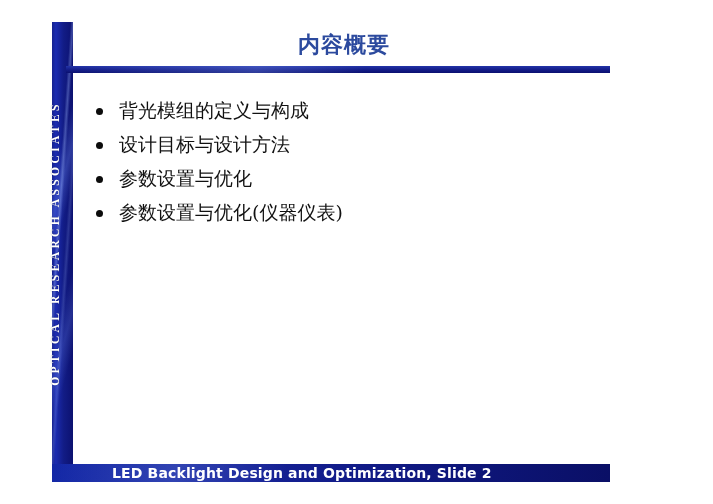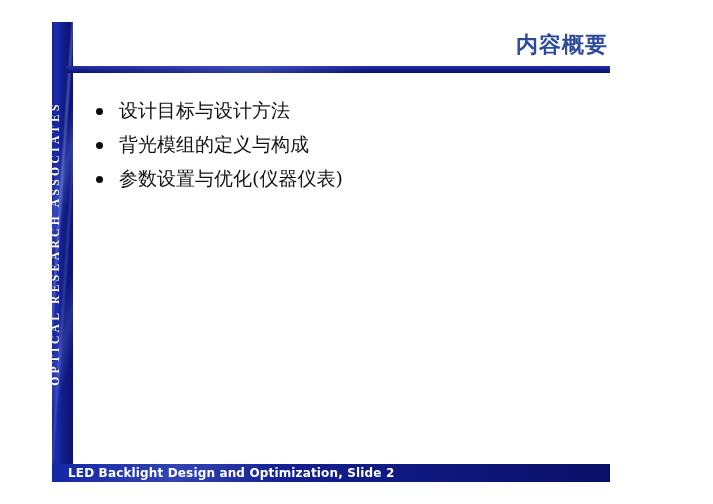--- a/index.html
+++ b/index.html
@@ -76,21 +76,21 @@
     padding-bottom: 16px;
     box-sizing: border-box;
   }
 
   
   .slide-title {
     position: absolute;
     left: 80px;
     top: 29px;
     width: 528px;
-    text-align: right;
+    text-align: center;
     color: #2c4a9e;
     font-size: 22px;
     font-weight: bold;
     font-family: "DejaVu Serif", "Liberation Serif", serif;
     letter-spacing: 1px;
     line-height: 30px;
     white-space: nowrap;
   }
 
   .title-rule {
@@ -156,46 +156,48 @@
       linear-gradient(to right,
         #1327a6 0%,
         #16239a 30%,
         #0f1880 65%,
         #0a0f66 100%);
     display: flex;
     align-items: center;
   }
   .footer-text {
     color: #ffffff;
-    font-size: 12px;
+    font-size: 14px;
     font-weight: bold;
     letter-spacing: 0.15px;
     padding-left: 16px;
     white-space: nowrap;
     font-family: "DejaVu Sans", "Liberation Sans", sans-serif;
+    margin-left: 44px;
   }
 </style>
 </head>
 <body>
 
 <div id="slide">
 
   <div class="brand-bar">
     <div class="streak s1"></div>
     <div class="streak s2"></div>
   </div>
   <div class="brand-text">OPTICAL RESEARCH ASSOCIATES</div>
 
   <div class="slide-title">内容概要</div>
 
   <div class="title-rule"></div>
 
   <ul class="bullets">
+    <li>背光模组的定义与构成</li>
     <li>设计目标与设计方法</li>
-    <li>背光模组的定义与构成</li>
+    <li>参数设置与优化</li>
     <li>参数设置与优化(仪器仪表)</li>
   </ul>
 
   <div class="footer-bar">
     <span class="footer-text">LED Backlight Design and Optimization, Slide 2</span>
   </div>
 
 </div>
 
 </body></html>

